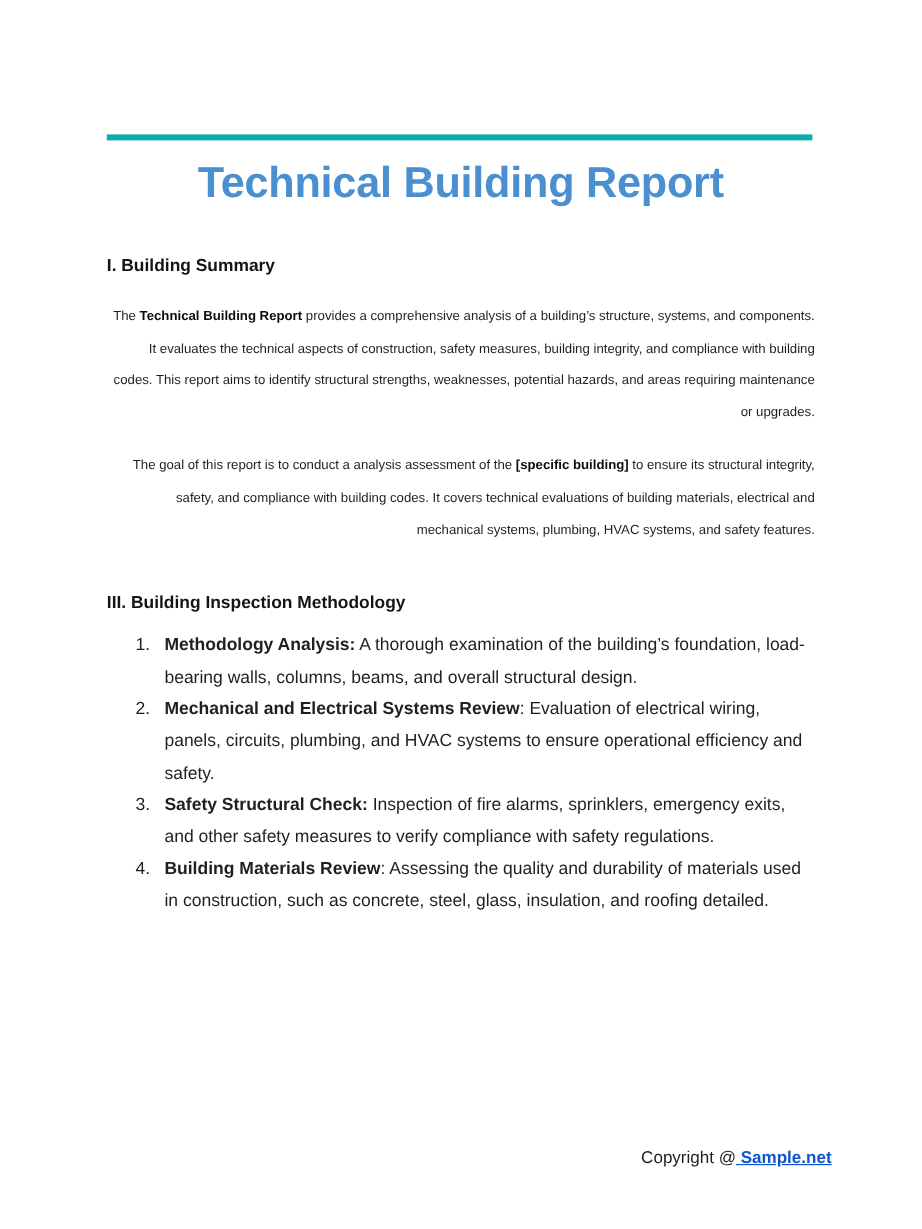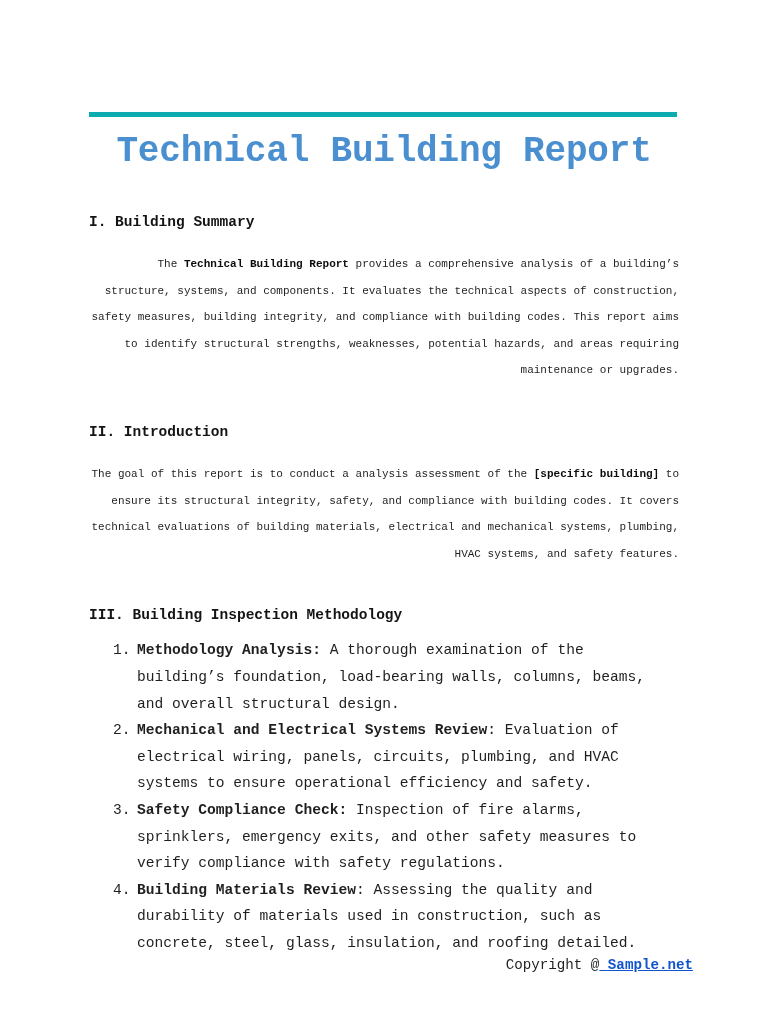--- a/index.html
+++ b/index.html
@@ -13,21 +13,20 @@
     font-family: "Liberation Sans", sans-serif;
     color: #1a1a1a;
     overflow: hidden;
   }
   .page {
     position: relative;
     width: 768px;
     height: 940px;
     background: #ffffff;
     box-sizing: border-box;
-    font-family: Liberation Mono, monospace;
   }
   .content {
     position: absolute;
     left: 89px;
     top: 0;
     width: 590px;
   }
   .title-rule {
     margin-top: 112px;
     height: 5px;
@@ -119,29 +118,28 @@
 
   <div class="content">
 
     <div class="title-rule"></div>
 
     <h1 class="doc-title">Technical Building Report</h1>
 
     <h2 class="section-heading">I. Building Summary</h2>
     <p class="para"><span>The </span><b>Technical Building Report</b><span> provides a comprehensive analysis of a building’s structure, systems, and components. It evaluates the technical aspects of construction, safety measures, building integrity, and compliance with building codes. This report aims to identify structural strengths, weaknesses, potential hazards, and areas requiring maintenance or upgrades.</span></p>
 
-    <h2 class="section-heading">II. Introduction</h2>
     <p class="para"><span>The goal of this report is to conduct a analysis assessment of the </span><b>[specific building]</b><span> to ensure its structural integrity, safety, and compliance with building codes. It covers technical evaluations of building materials, electrical and mechanical systems, plumbing, HVAC systems, and safety features.</span></p>
 
     <h2 class="section-heading">III. Building Inspection Methodology</h2>
 
     <ol class="numbered">
       <li><b>Methodology Analysis:</b><span> A thorough examination of the building’s foundation, load-bearing walls, columns, beams, and overall structural design.</span></li>
       <li><b>Mechanical and Electrical Systems Review</b><span>: Evaluation of electrical wiring, panels, circuits, plumbing, and HVAC systems to ensure operational efficiency and safety.</span></li>
-      <li><b>Safety Compliance Check:</b><span> Inspection of fire alarms, sprinklers, emergency exits, and other safety measures to verify compliance with safety regulations.</span></li>
+      <li><b>Safety Structural Check:</b><span> Inspection of fire alarms, sprinklers, emergency exits, and other safety measures to verify compliance with safety regulations.</span></li>
       <li><b>Building Materials Review</b><span>: Assessing the quality and durability of materials used in construction, such as concrete, steel, glass, insulation, and roofing detailed.</span></li>
     </ol>
 
   </div>
 
   <div class="footer"><span>Copyright @</span><span class="link-space">&nbsp;</span><a class="link">Sample.net</a></div>
 
 </div>
 
 </body></html>

